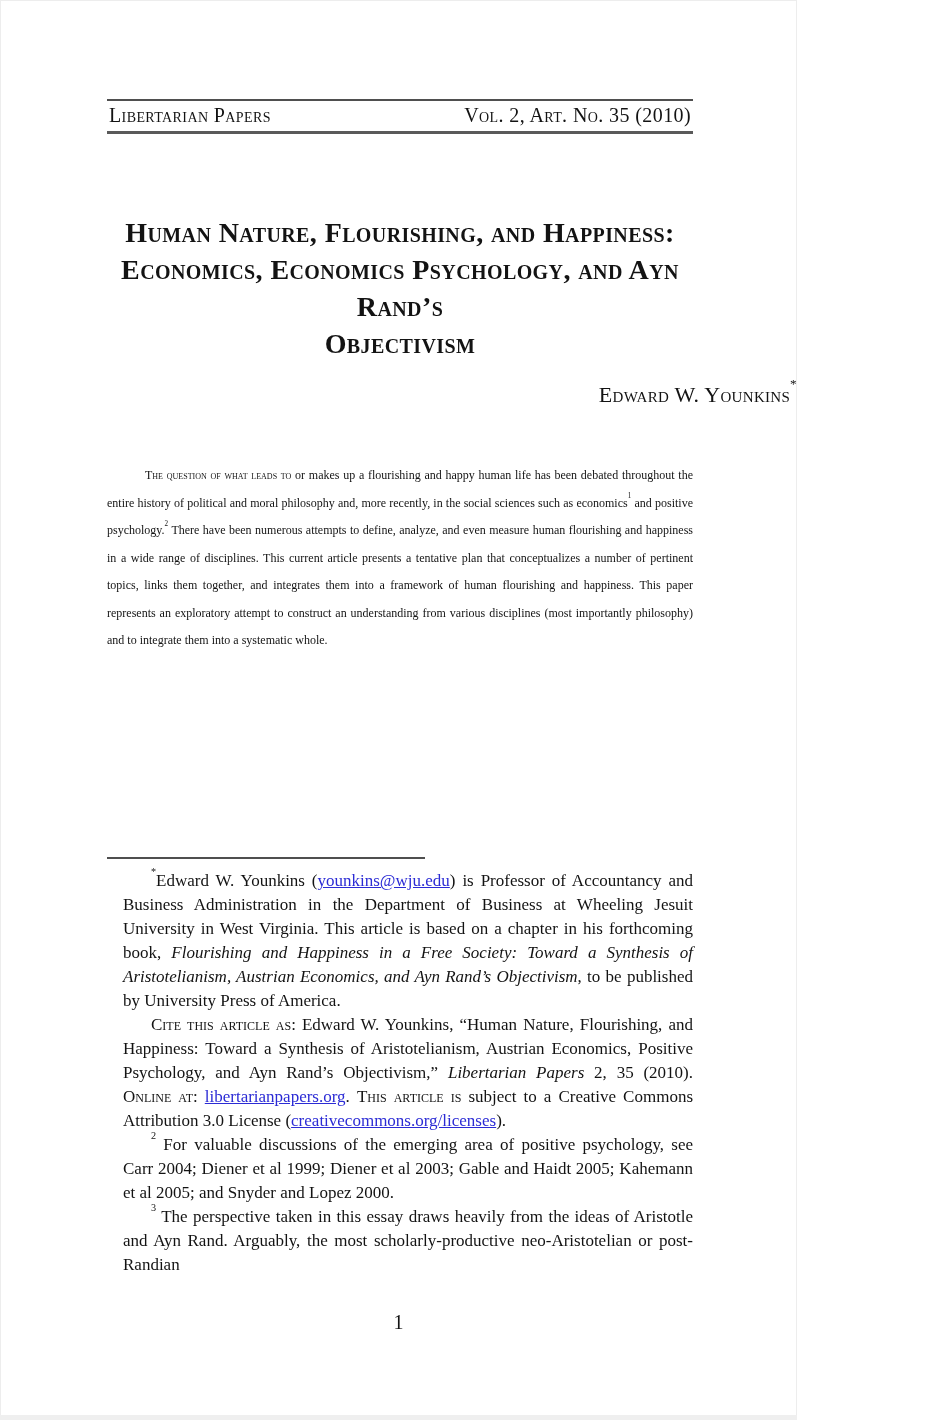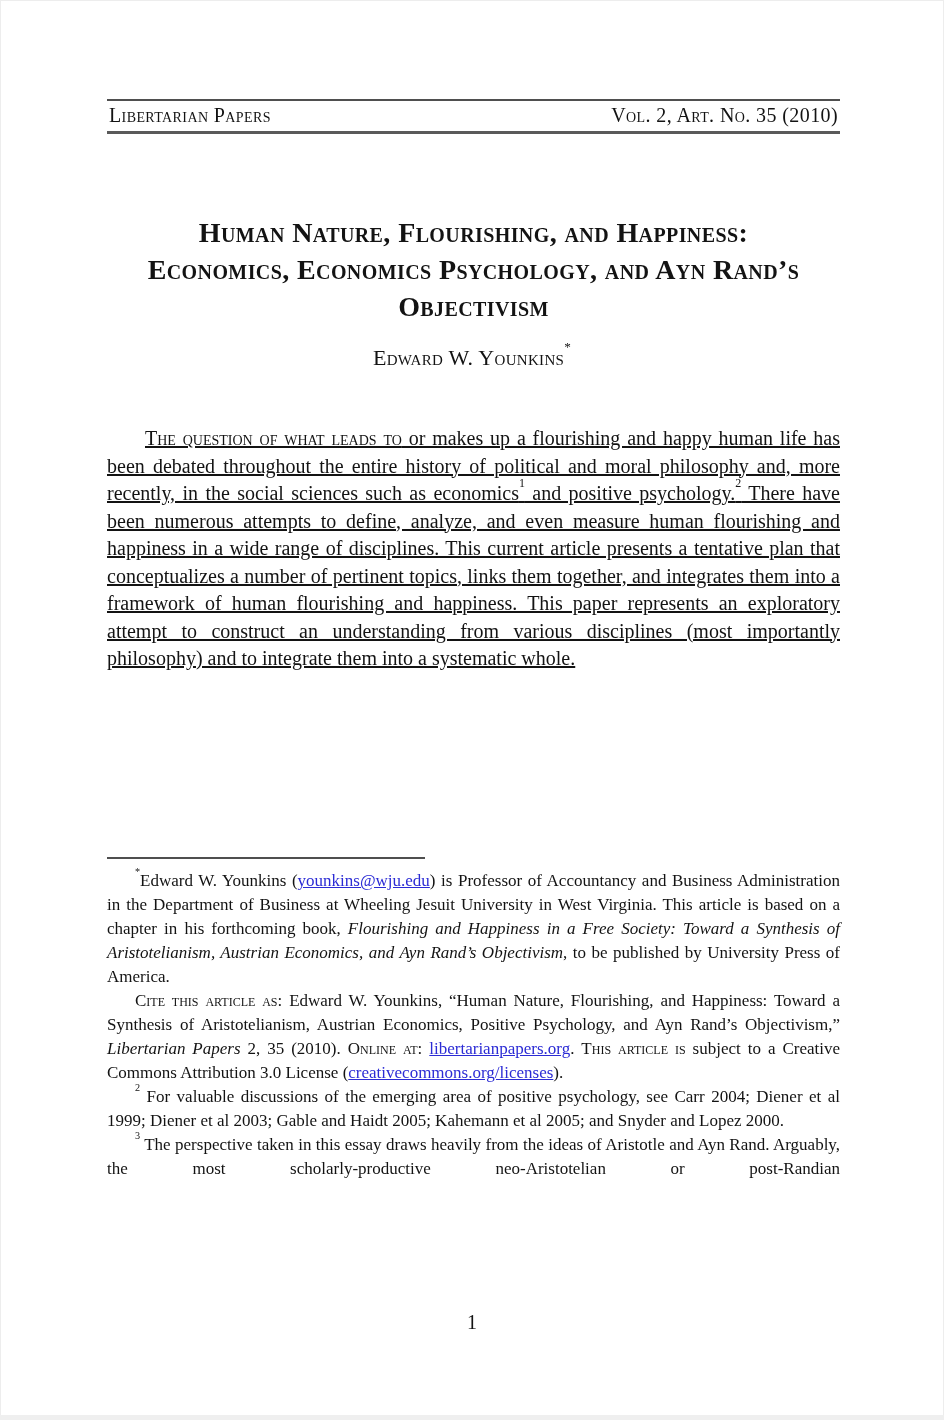--- a/index.html
+++ b/index.html
@@ -4,21 +4,21 @@
 <style>
   * { box-sizing: border-box; }
   html, body { margin: 0; padding: 0; background: #ffffff; }
   body {
     font-family: "Liberation Serif", "DejaVu Serif", serif;
     color: #131313;
     -webkit-font-smoothing: antialiased;
   }
   .page {
     position: relative;
-    width: 944px;
+    width: 797px;
     height: 1420px;
     background: #ffffff;
     overflow: hidden;
     box-shadow: inset 0 0 0 1px #ededed;
   }
   .sc { font-variant: small-caps; }
 
   
   .running-head {
     margin: 99px 104px 0 107px;
@@ -36,35 +36,34 @@
   .title {
     margin: 80px 104px 0 107px;
     text-align: center;
     font-size: 28px;
     font-weight: bold;
     line-height: 37px;
     letter-spacing: 0.4px;
   }
   .author {
     margin-top: 20px;
-    text-align: center;
+    text-align: right;
     font-size: 22px;
     letter-spacing: 0.3px;
   }
 
   
   .article-body { margin: 54px 104px 0 107px; }
   .body-para {
     margin: 0 0 13px 0;
-    font-size: 20px;
+    font-size: 12px;
     line-height: 27.5px;
     text-align: justify;
     text-align-last: left;
     text-indent: 38px;
-    text-decoration: underline;
   }
   .justify-last { text-align-last: justify; }
 
   .sup {
     font-size: 60%;
     line-height: 0;
     position: relative;
     top: -0.45em;
   }
 
@@ -72,21 +71,21 @@
   .fn-separator {
     position: absolute;
     left: 107px;
     top: 857px;
     width: 318px;
     height: 2px;
     background: #4f4f4f;
   }
   .footnotes {
     position: absolute;
-    left: 107px;
+    left: 123px;
     right: 104px;
     top: 869px;
     font-size: 17px;
     line-height: 24px;
     text-align: justify;
     text-align-last: left;
   }
   .fn { margin: 0; text-indent: 28px; }
   .fn.cite-note { }
   .link {

